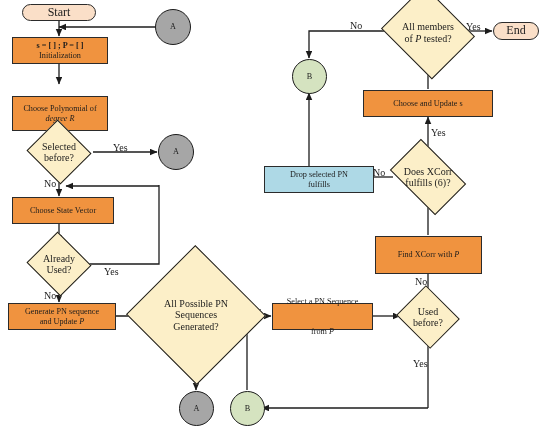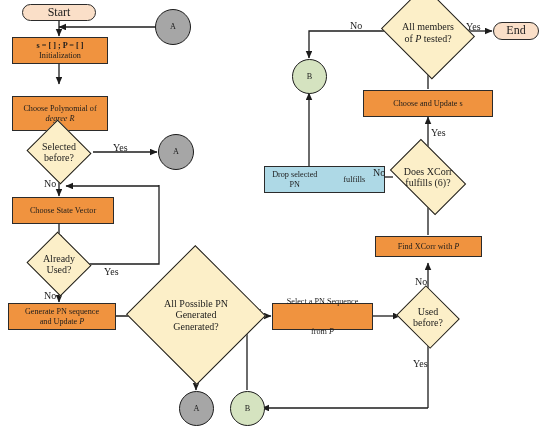--- a/index.html
+++ b/index.html
@@ -205,21 +205,21 @@
 
   <div class="node proc" style="left:8px; top:303px; width:108px; height:27px; flex-direction:column;">
     <span class="txt">Generate PN sequence</span>
     <span class="txt">and Update <span class="it">P</span></span>
   </div>
 
   <div class="node dec" style="left:146px; top:266px; width:100px; height:98px;">
     <span class="dia"></span>
     <span class="txt">
       <span>All Possible PN</span><br>
-      <span>Generated</span><br>
+      <span>Sequences</span><br>
       <span>Generated?</span>
     </span>
   </div>
 
   <div class="node conn conn-a" style="left:179px; top:391px; width:35px; height:35px;">
     <span class="txt">A</span>
   </div>
 
   <div class="node conn conn-b" style="left:230px; top:391px; width:35px; height:35px;">
     <span class="txt">B</span>
@@ -231,33 +231,33 @@
   </div>
 
   <div class="node dec" style="left:404px; top:296px; width:48px; height:42px;">
     <span class="dia"></span>
     <span class="txt">
       <span>Used</span><br>
       <span>before?</span>
     </span>
   </div>
 
-  <div class="node proc" style="left:375px; top:236px; width:107px; height:21px;">
+  <div class="node proc" style="left:375px; top:236px; width:107px; height:38px;">
     <span class="txt">Find XCorr with <span class="it">P</span></span>
   </div>
 
   <div class="node dec" style="left:396px; top:155px; width:64px; height:44px;">
     <span class="dia"></span>
     <span class="txt">
       <span>Does XCorr</span><br>
       <span>fulfills (6)?</span>
     </span>
   </div>
 
-  <div class="node dropbox" style="left:264px; top:166px; width:121px; height:27px; flex-direction:row;">
+  <div class="node dropbox" style="left:264px; top:166px; width:110px; height:27px; flex-direction:column;">
     <span class="txt">Drop selected PN</span>
     <span class="txt">fulfills</span>
   </div>
 
   <div class="node conn conn-b" style="left:292px; top:59px; width:35px; height:35px;">
     <span class="txt">B</span>
   </div>
 
   <div class="node proc" style="left:363px; top:90px; width:130px; height:27px;">
     <span class="txt">Choose and Update s</span>

